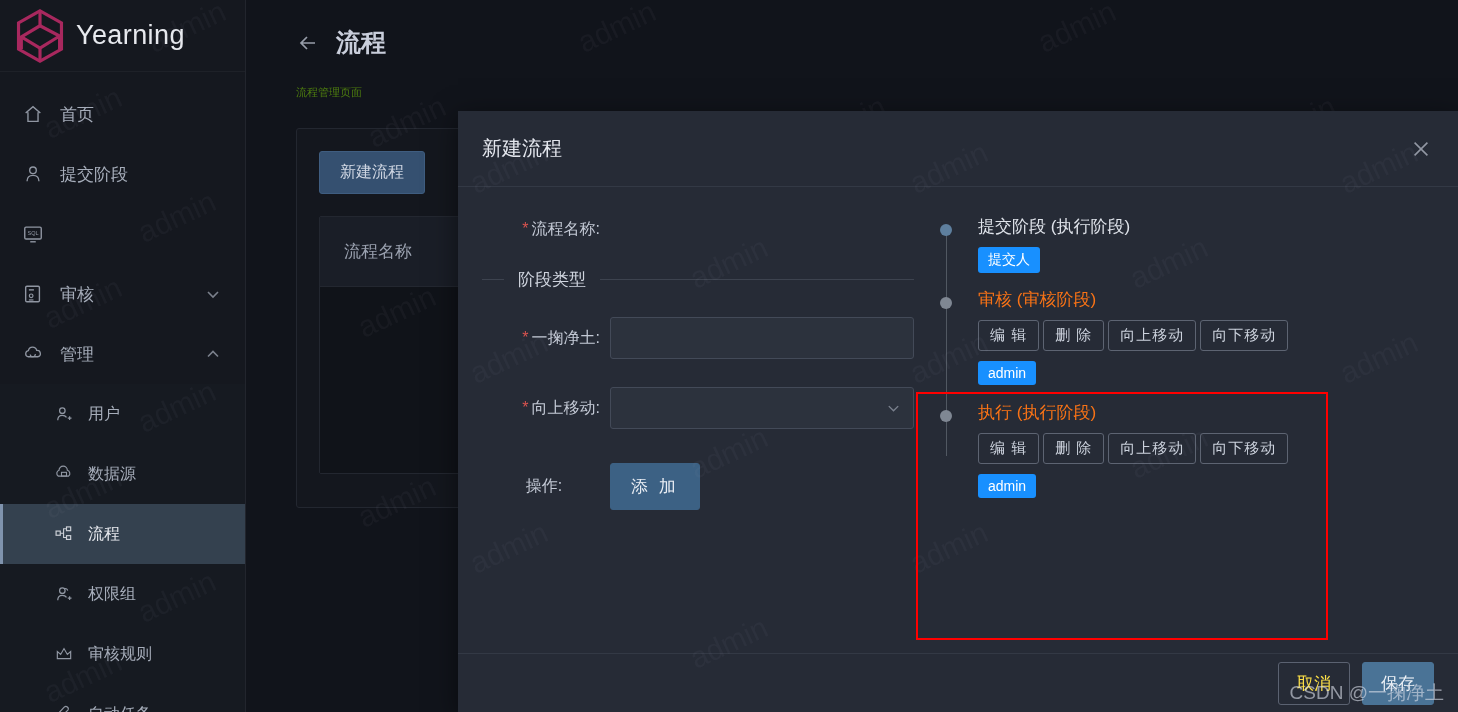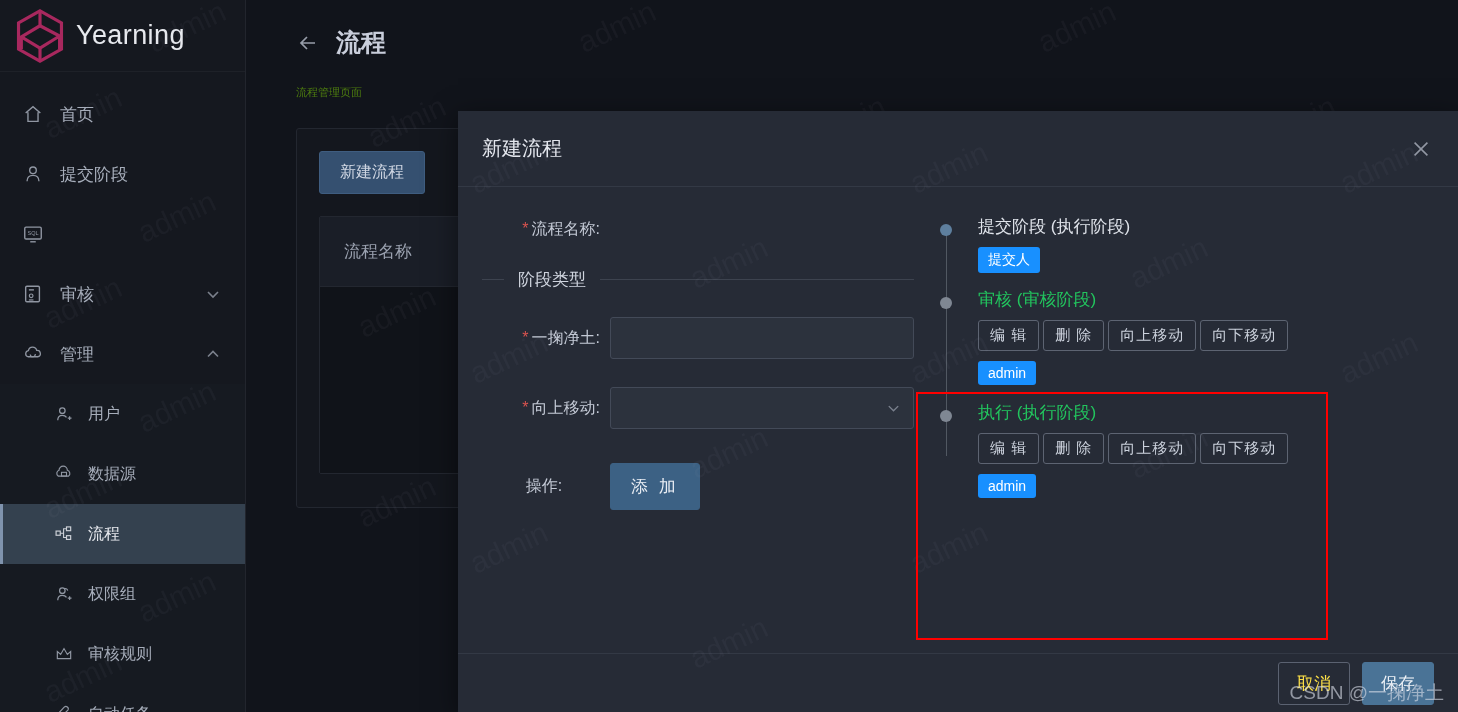--- a/index.html
+++ b/index.html
@@ -200,21 +200,21 @@
   .tl-dot {
     position: absolute; left: 8px; top: 9px;
     width: 12px; height: 12px; border-radius: 50%;
     background: #7f8793; z-index: 2;
   }
   .tl-dot.head { background: #5e7f9e; }
   .tl-line {
     position: absolute; left: 13.5px; top: 19px;
     width: 1px; background: #515862;
   }
-  .tl-title { color: #22c55e; font-size: 17px; margin-bottom: 9px; }
+  .tl-title { color: #f97316; font-size: 17px; margin-bottom: 9px; }
   .tl-title.head { color: #dfe3ea; }
   .tl-btn-row { display: flex; gap: 4px; margin-bottom: 10px; }
   .sm-btn {
     background: transparent; color: #ccd2dd;
     border: 1px solid #5d6472;
     border-radius: 3px; font-size: 15px;
     padding: 5px 11px; cursor: pointer;
     font-family: inherit; letter-spacing: 1px;
   }
   .tag {

